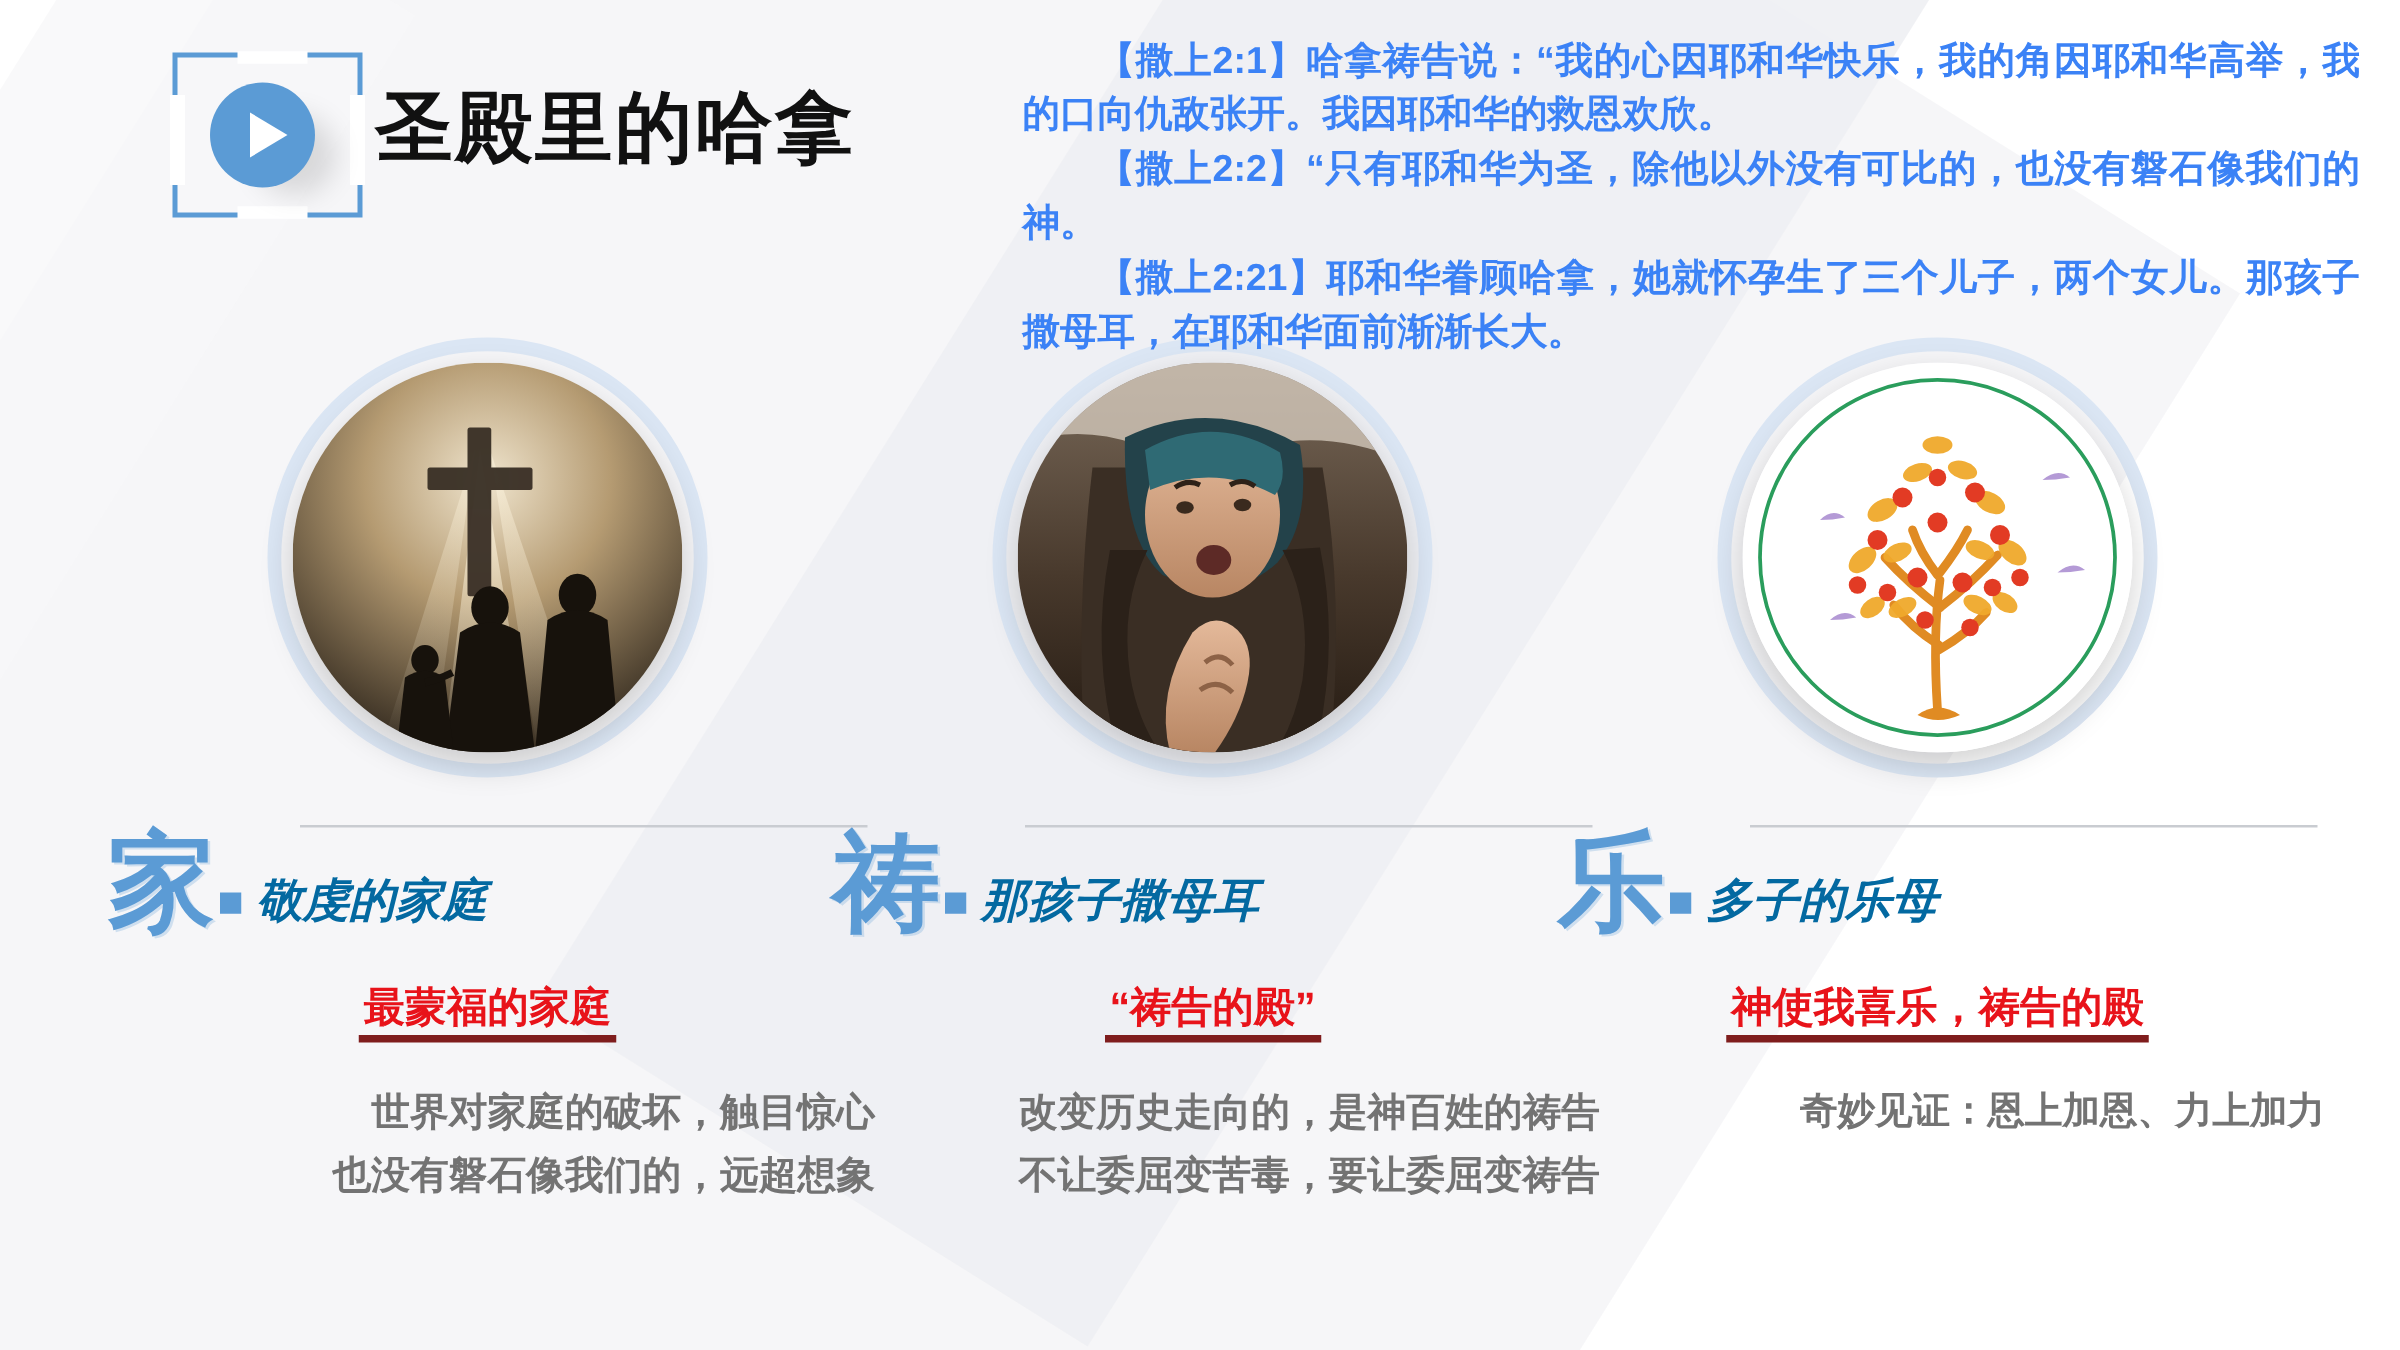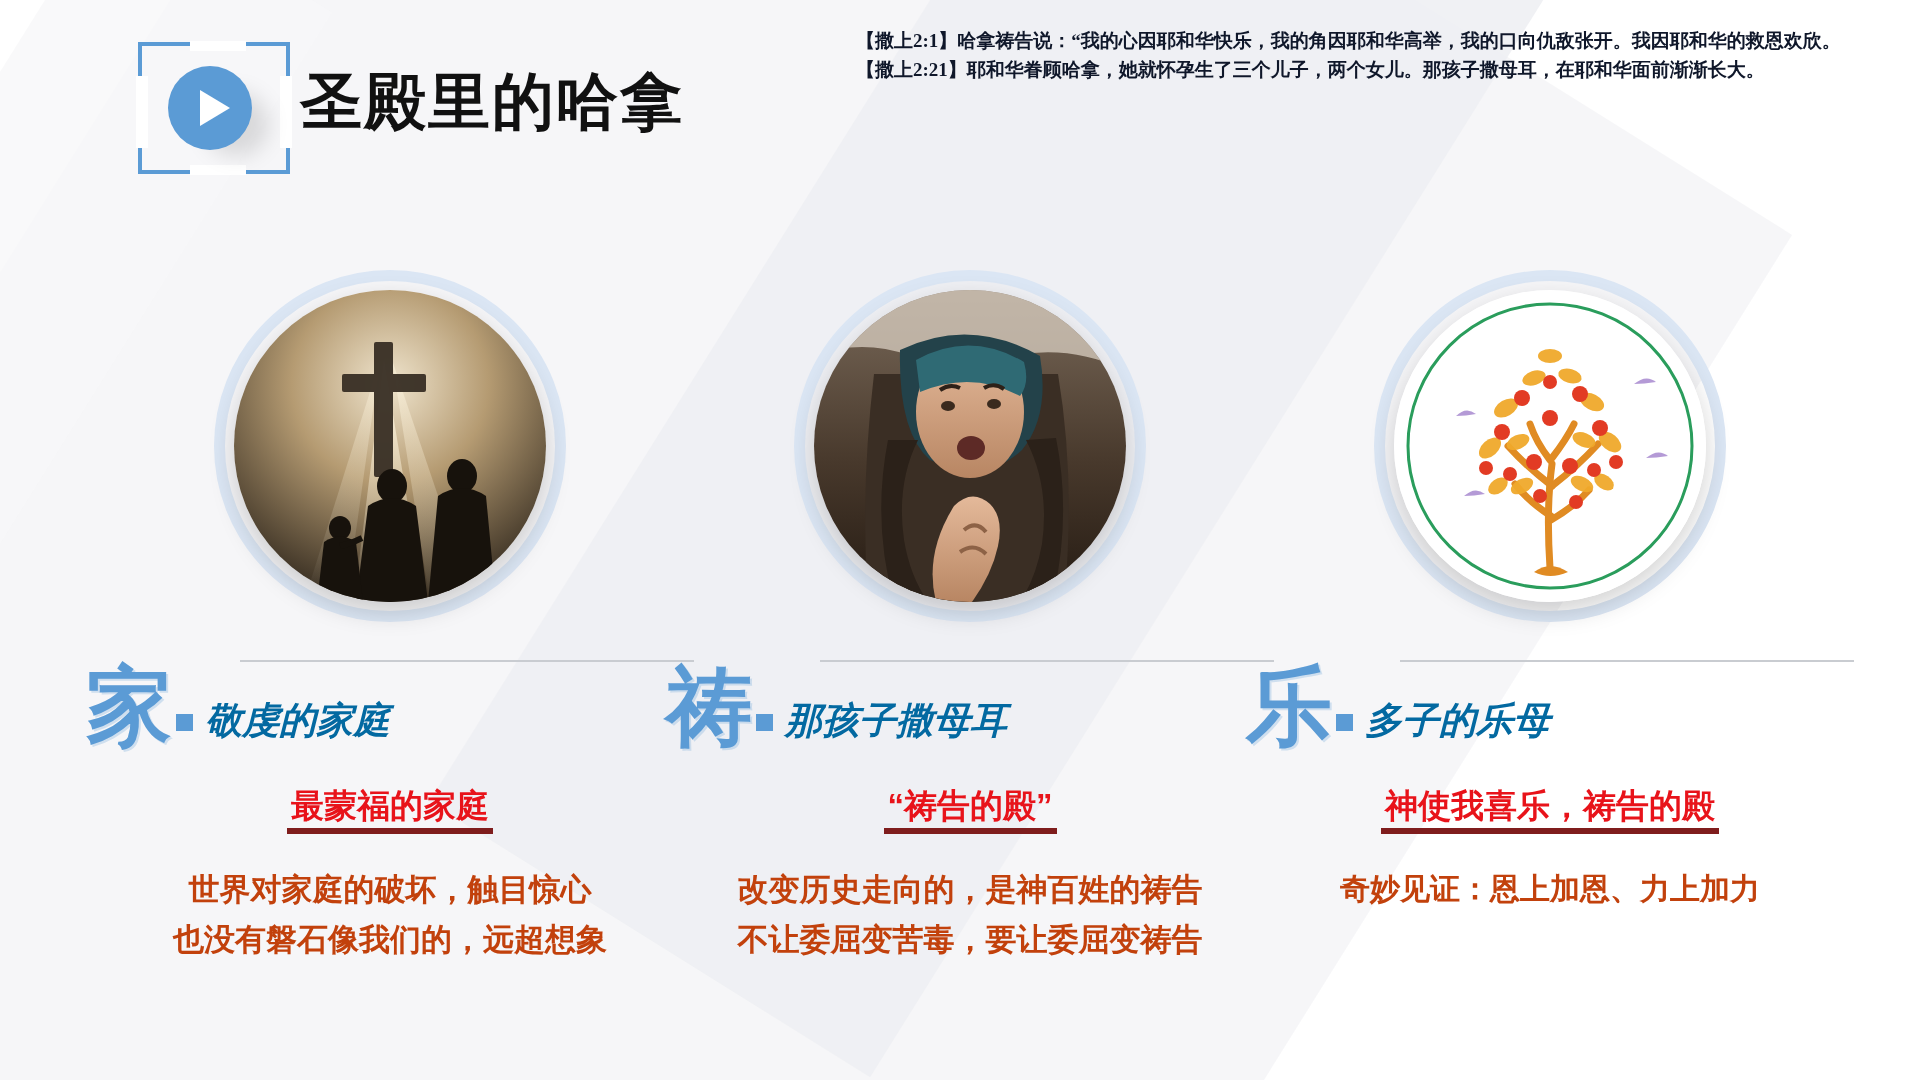--- a/index.html
+++ b/index.html
@@ -77,25 +77,24 @@
 
   .slide-title {
     position:absolute; left:300px; top:60px;
     font-size:62px; font-weight:bold; color:#111111;
     letter-spacing:2px; white-space:nowrap;
   }
 
   
   .scripture {
     position:absolute; left:818px; top:28px; width:1070px;
-    color:#0f172a;
-    font-size:19px; font-weight:bold; line-height:1.42;
+    color:#3b82f6;
+    font-size:30px; font-weight:bold; line-height:1.42;
     text-align:justify;
     z-index:3;
-    font-family:Liberation Serif, serif;
   }
   .scripture p { text-indent:2em; margin:0 0 2px 0; }
 
   
   .columns { position:absolute; left:0; top:270px; width:1920px; z-index:2; }
   .col { position:absolute; top:0; width:620px; }
   .col-1 { left:80px; }
   .col-2 { left:660px; }
   .col-3 { left:1240px; }
 
@@ -147,23 +146,24 @@
     font-size:33px; font-weight:bold; color:#e8131a;
   }
   .red-sub span {
     border-bottom:6px solid #7f1d1d;
     padding:0 4px 4px 4px;
   }
 
   
   .blue-lines { margin-top:36px; text-align:center; }
   .blue-lines div {
-    font-size:31px; font-weight:bold; color:#c2410c;
+    font-size:31px; font-weight:bold; color:#737373;
     line-height:1.62;
     white-space:nowrap;
+    text-align:right;
   }
   .col-3 .blue-lines div { font-size:30px; }
 </style>
 </head>
 <body>
 
 <div class="bg-layer">
   <div class="band band-a"></div>
   <div class="band band-b"></div>
   <div class="band band-c"></div>
@@ -177,20 +177,21 @@
     </div>
     <div class="play-circle">
       <div class="play-tri"></div>
     </div>
   </div>
   <div class="slide-title">圣殿里的哈拿</div>
 </div>
 
 <div class="scripture">
   <p>【撒上2:1】哈拿祷告说：“我的心因耶和华快乐，我的角因耶和华高举，我的口向仇敌张开。我因耶和华的救恩欢欣。</p>
+  <p>【撒上2:2】“只有耶和华为圣，除他以外没有可比的，也没有磐石像我们的　神。</p>
   <p>【撒上2:21】耶和华眷顾哈拿，她就怀孕生了三个儿子，两个女儿。那孩子撒母耳，在耶和华面前渐渐长大。</p>
 </div>
 
 <div class="columns">
 
   <div class="col col-1">
     <div class="photo-wrap">
       <div class="photo-ring"></div>
       <div class="photo">
         <svg viewBox="0 0 312 312" preserveAspectRatio="xMidYMid slice">

